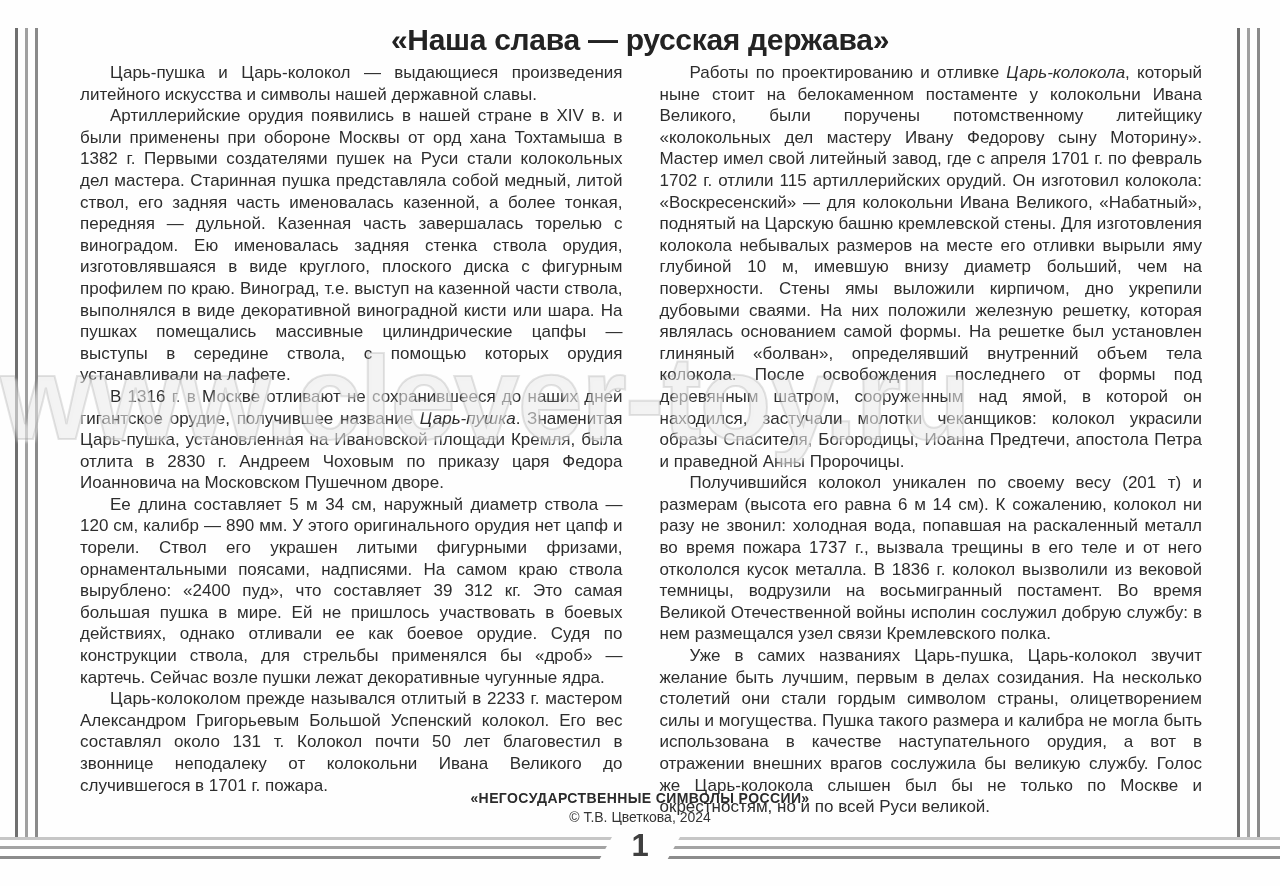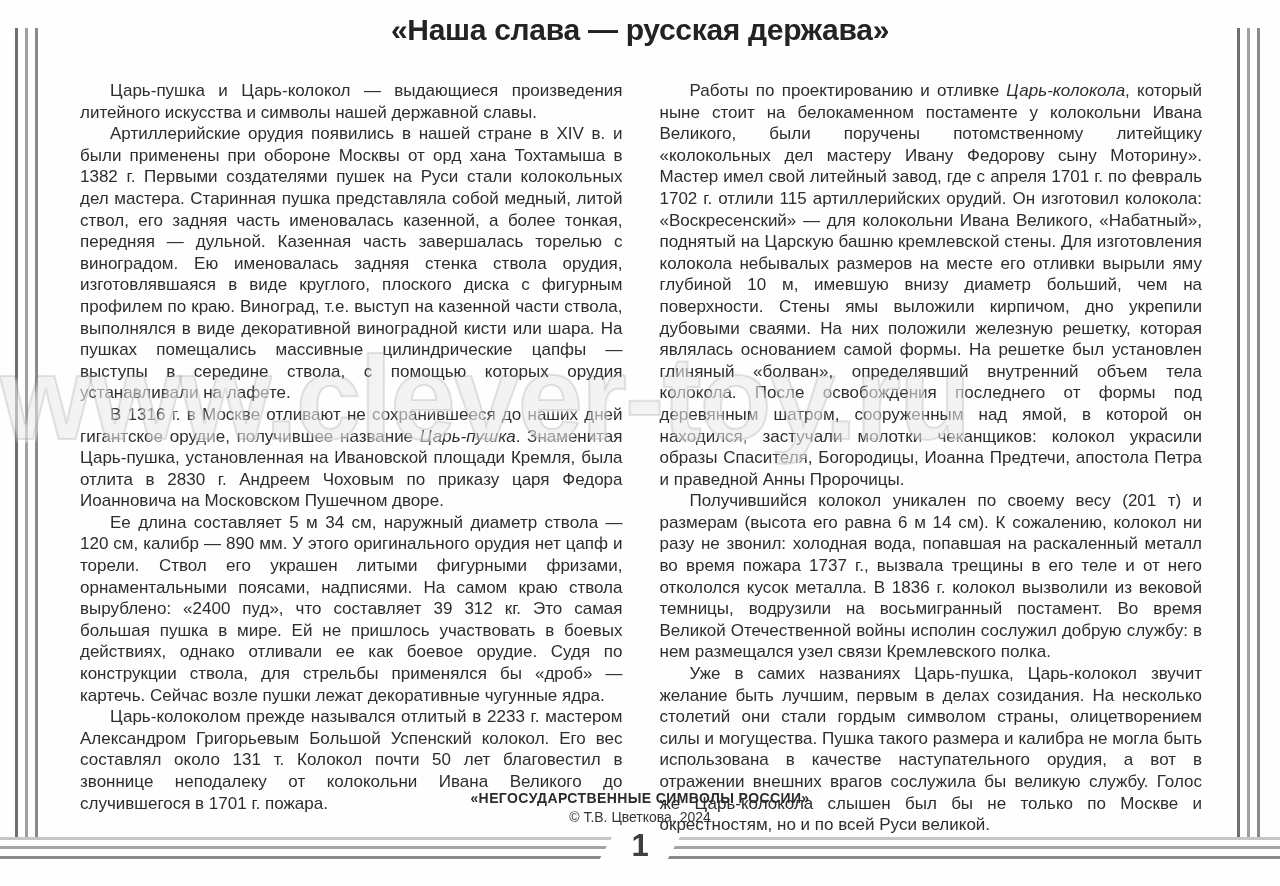--- a/index.html
+++ b/index.html
@@ -29,27 +29,27 @@
   }
   .frame-b-left  { left: 0; width: 612px; clip-path: polygon(0 0, 100% 0, calc(100% - 14px) 100%, 0 100%); }
   .frame-b-right { left: 666px; width: 614px; clip-path: polygon(14px 0, 100% 0, 100% 100%, 0 100%); }
 
   .page-number {
     position: absolute; top: 828px; left: 0; right: 0;
     text-align: center; font-size: 31px; font-weight: bold; color: #3f3f3f;
   }
 
   .title {
-    position: absolute; top: 13px; left: 0; right: 0;
+    position: absolute; top: 23px; left: 0; right: 0;
     text-align: center; font-size: 30px; font-weight: bold;
     letter-spacing: -0.3px; color: #232323;
   }
 
   .columns {
-    position: absolute; top: 80px; left: 80px; right: 78px;
+    position: absolute; top: 62px; left: 80px; right: 78px;
     display: flex; gap: 37px;
   }
   .col { flex: 1 1 0; }
 
   .col p {
     font-size: 17px; line-height: 21.6px;
     text-align: justify; text-indent: 30px;
     color: #2d2d2d;
   }
   .col p i { }

